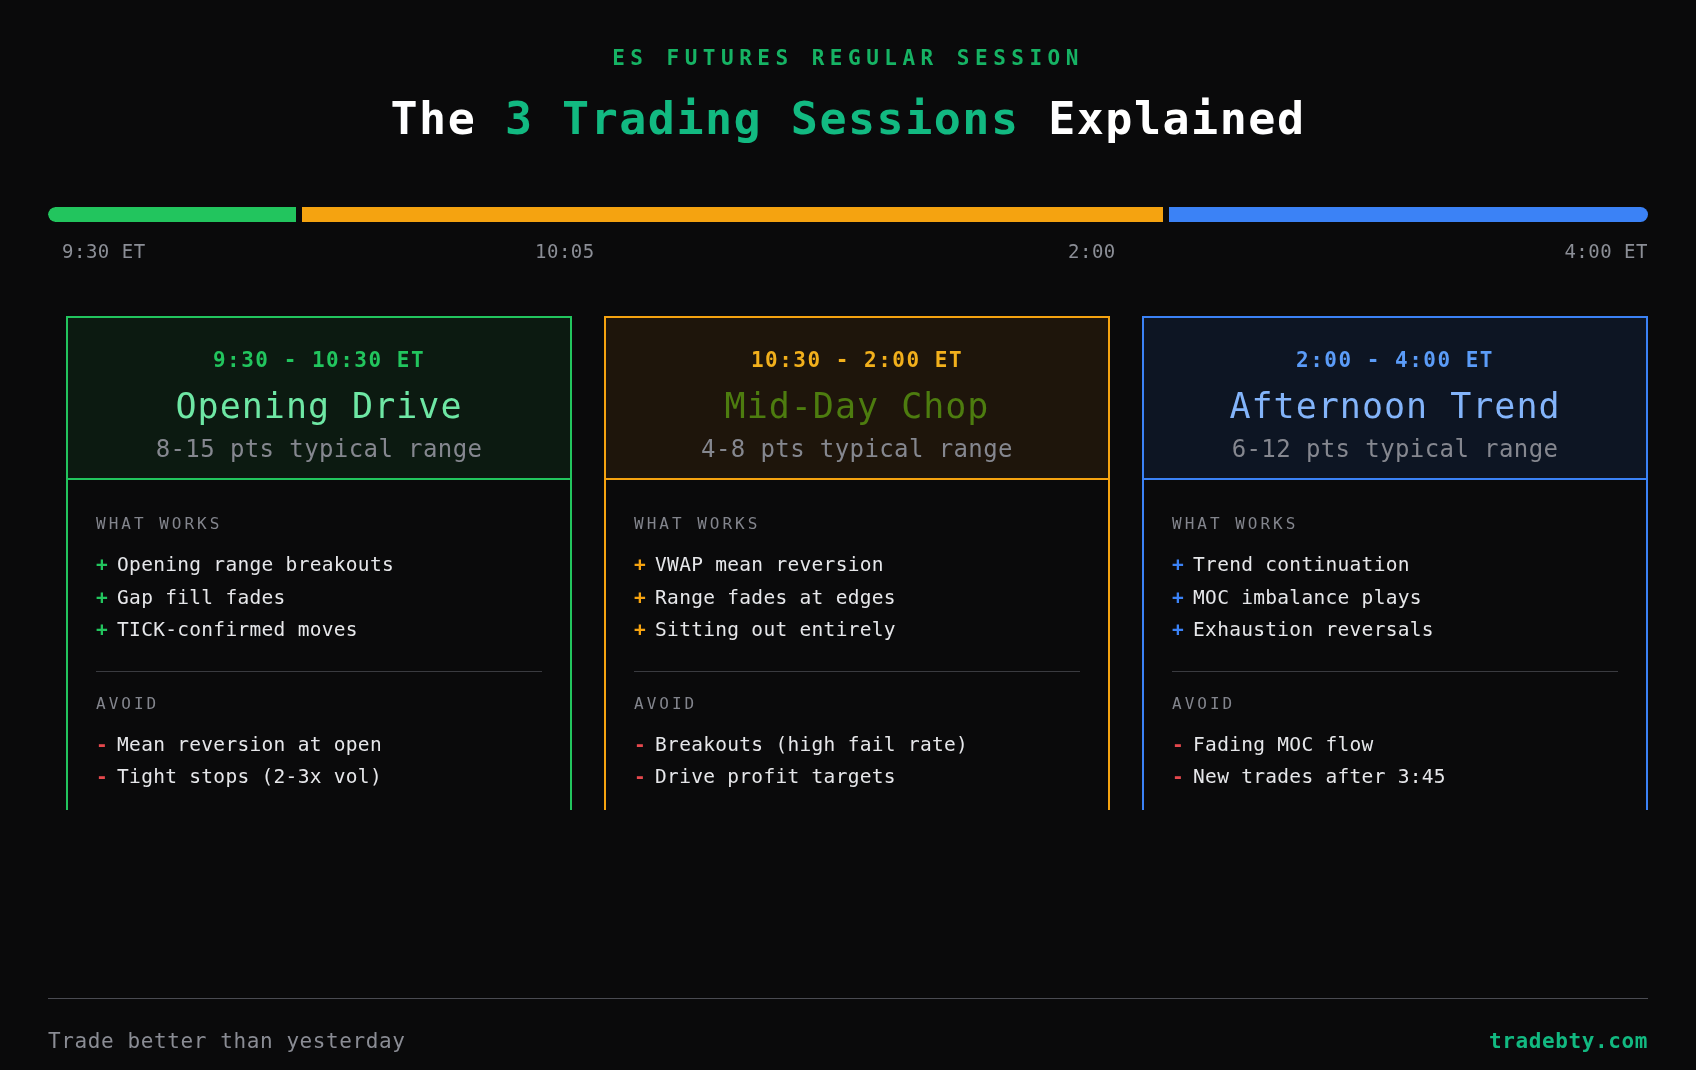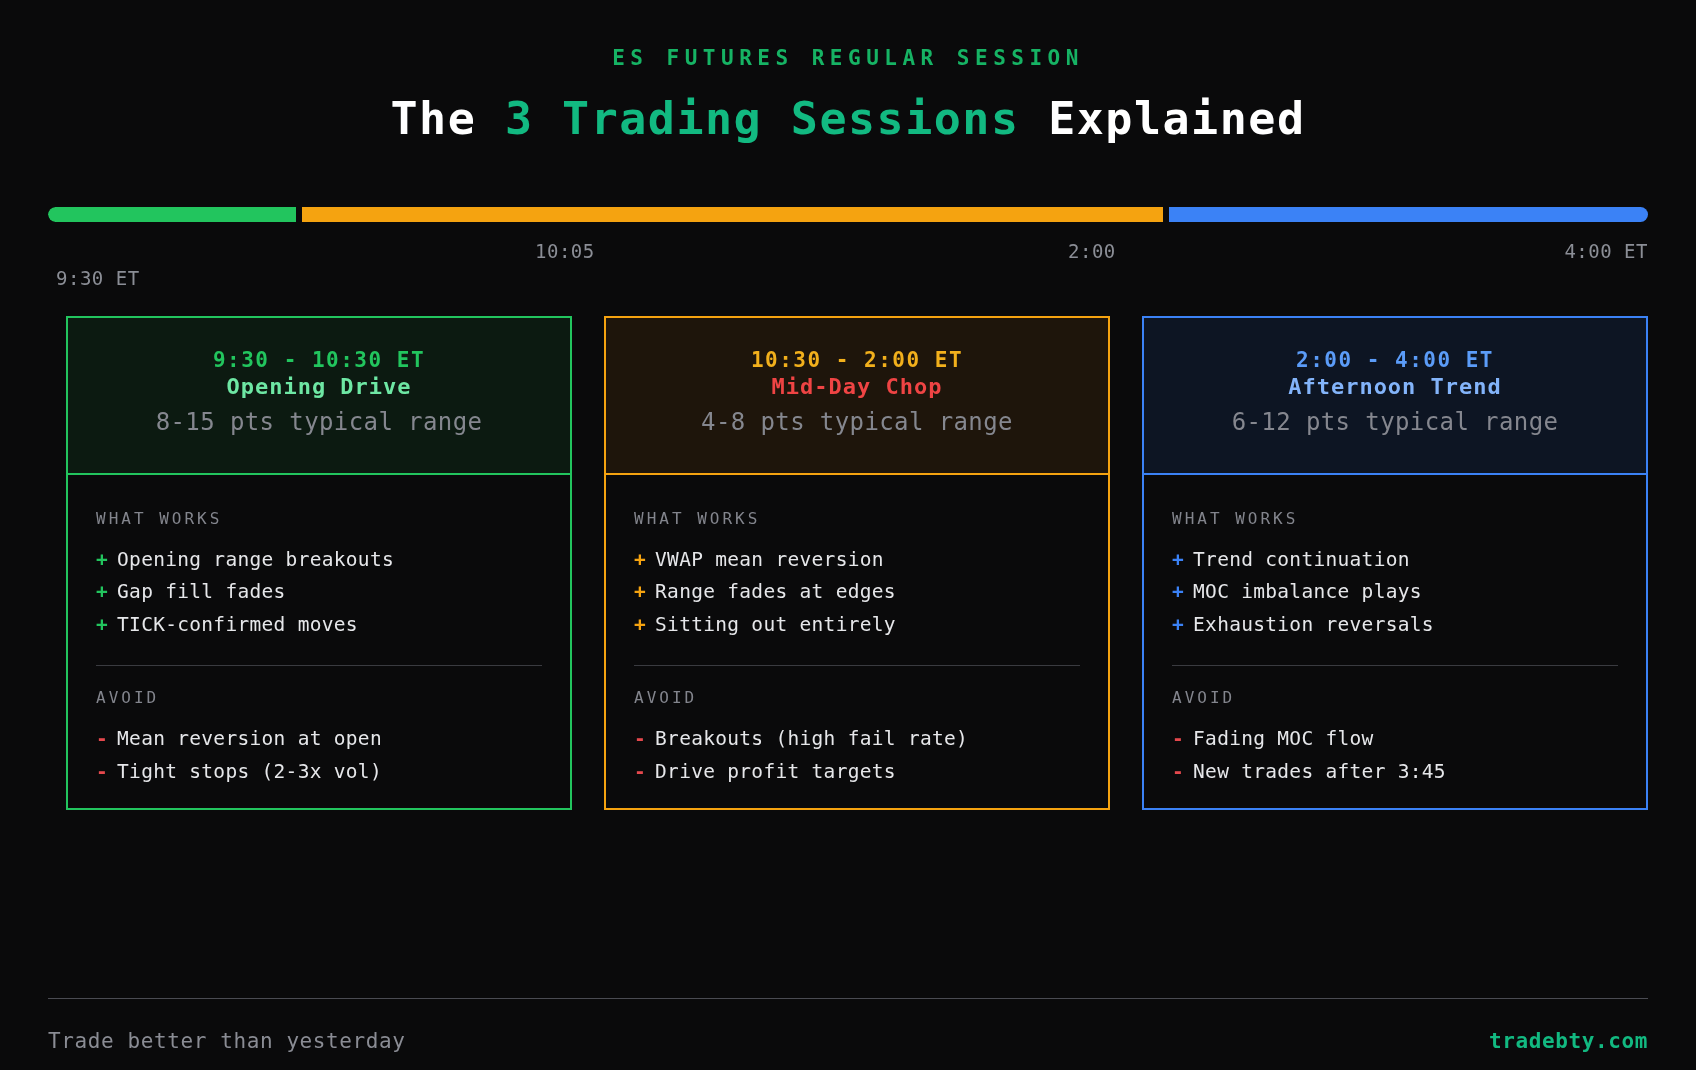--- a/index.html
+++ b/index.html
@@ -58,21 +58,21 @@
 
   .timeline-labels {
     position: relative;
     height: 28px;
     margin-top: 18px;
     font-size: 19px;
     color: #8b8e96;
     letter-spacing: 0.5px;
   }
   .tl-label { position: absolute; top: 0; white-space: pre; }
-  .tl-0 { left: 8px; margin-top: 27px; }
+  .tl-0 { left: 14px; }
   .tl-1 { left: 487px; }
   .tl-2 { left: 1020px; }
   .tl-3 { right: 0; }
 
   
   .cards {
     display: flex;
     gap: 32px;
     margin-top: 48px;
     padding-left: 18px;
@@ -92,23 +92,23 @@
     box-sizing: border-box;
     height: 162px;
   }
   .card-time {
     font-size: 21px;
     font-weight: bold;
     letter-spacing: 1.5px;
     white-space: pre;
   }
   .card-title {
-    font-size: 22px;
-    font-weight: bold;
-    margin-top: 2px;
+    font-size: 35px;
+    font-weight: normal;
+    margin-top: 14px;
     letter-spacing: 1px;
     white-space: pre;
   }
   .card-range {
     font-size: 24px;
     margin-top: 9px;
     color: #85878f;
     letter-spacing: 0.4px;
     white-space: pre;
   }
@@ -204,21 +204,21 @@
         <div class="divider"></div>
         <div class="sec-label">AVOID</div>
         <div class="item"><span class="marker neg">-</span><span>Mean reversion at open</span></div>
         <div class="item"><span class="marker neg">-</span><span>Tight stops (2-3x vol)</span></div>
       </div>
     </div>
 
     <div class="card" style="border-color: rgb(245, 163, 16);">
       <div class="card-head" style="background: rgb(30, 21, 11); border-bottom-color: rgb(245, 163, 16);">
         <div class="card-time" style="color: rgb(242, 176, 28);">10:30 - 2:00 ET</div>
-        <div class="card-title" style="color: #ef4444;">Mid-Day Chop</div>
+        <div class="card-title" style="color: #4d7c0f;">Mid-Day Chop</div>
         <div class="card-range">4-8 pts typical range</div>
       </div>
       <div class="card-body">
         <div class="sec-label">WHAT WORKS</div>
         <div class="item"><span class="marker pos" style="color: rgb(245, 163, 16);">+</span><span>VWAP mean reversion</span></div>
         <div class="item"><span class="marker pos" style="color: rgb(245, 163, 16);">+</span><span>Range fades at edges</span></div>
         <div class="item"><span class="marker pos" style="color: rgb(245, 163, 16);">+</span><span>Sitting out entirely</span></div>
         <div class="divider"></div>
         <div class="sec-label">AVOID</div>
         <div class="item"><span class="marker neg">-</span><span>Breakouts (high fail rate)</span></div>

